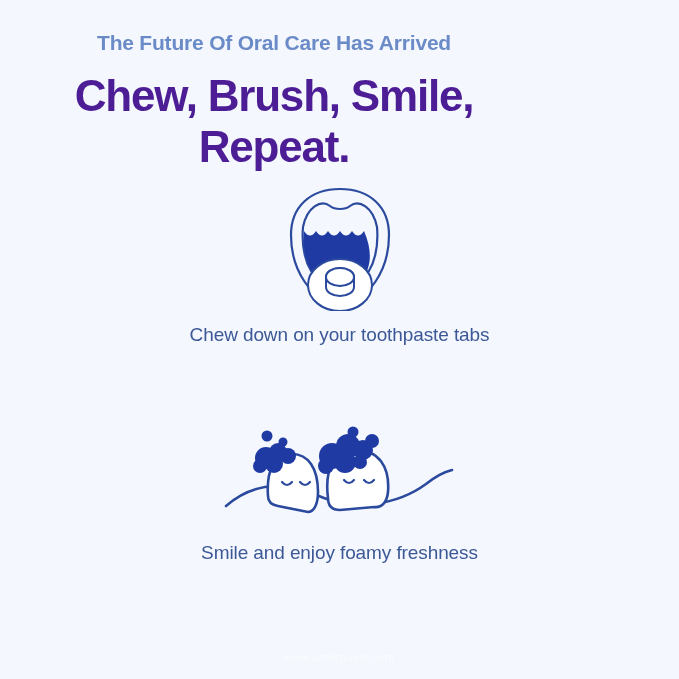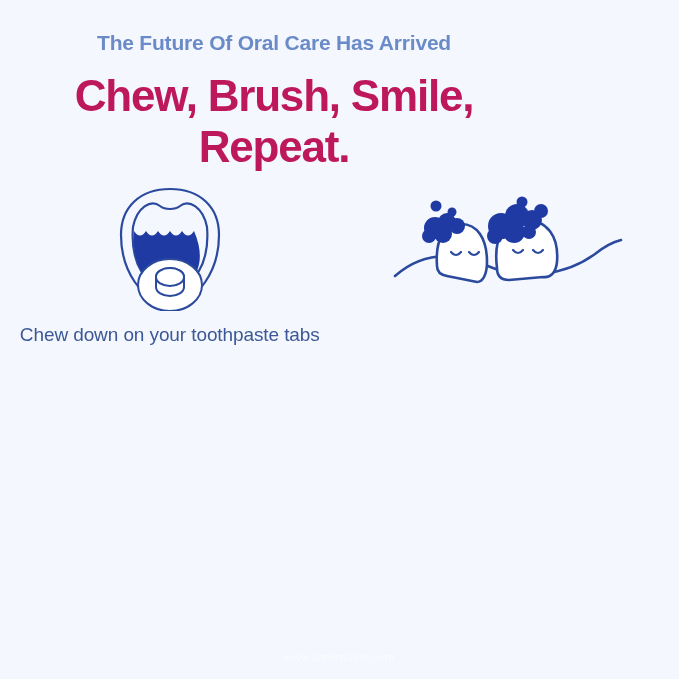--- a/index.html
+++ b/index.html
@@ -28,36 +28,36 @@
   }
   .eyebrow {
     color: #6a8bc7;
     font-size: 21px;
     font-weight: bold;
     letter-spacing: -0.2px;
     line-height: 1.2;
     margin: 0;
   }
   .headline {
-    color: #be185d;
+    color: #4c1d95;
     font-size: 44px;
     font-weight: bold;
     letter-spacing: -1.2px;
     line-height: 1.15;
     margin: 16px 0 0 0;
   }
 
   
   .steps {
     position: absolute;
     top: 170px;
     left: 0;
     width: 679px;
     display: grid;
-    grid-template-columns: 1fr 1fr;
+    grid-template-columns: 1fr;
     grid-template-rows: 230px 230px;
   }
   .step {
     display: flex;
     flex-direction: column;
     align-items: center;
     justify-content: flex-start;
   }
   .step-art {
     height: 150px;
@@ -188,20 +188,21 @@
             <circle cx="128" cy="36" r="12"></circle>
             <circle cx="143" cy="40" r="10"></circle>
             <circle cx="125" cy="52" r="11"></circle>
             <circle cx="106" cy="56" r="8"></circle>
             <circle cx="140" cy="52" r="7"></circle>
             <circle cx="133" cy="22" r="5.5"></circle>
             <circle cx="152" cy="31" r="7"></circle>
           </g>
         </svg>
       </div>
+      <div class="step-caption">Smile and enjoy foamy freshness</div>
     </div>
 
 
   </div>
 
   <div class="watermark">www.smilepaste.com</div>
 
 </div>
 
 </body></html>

